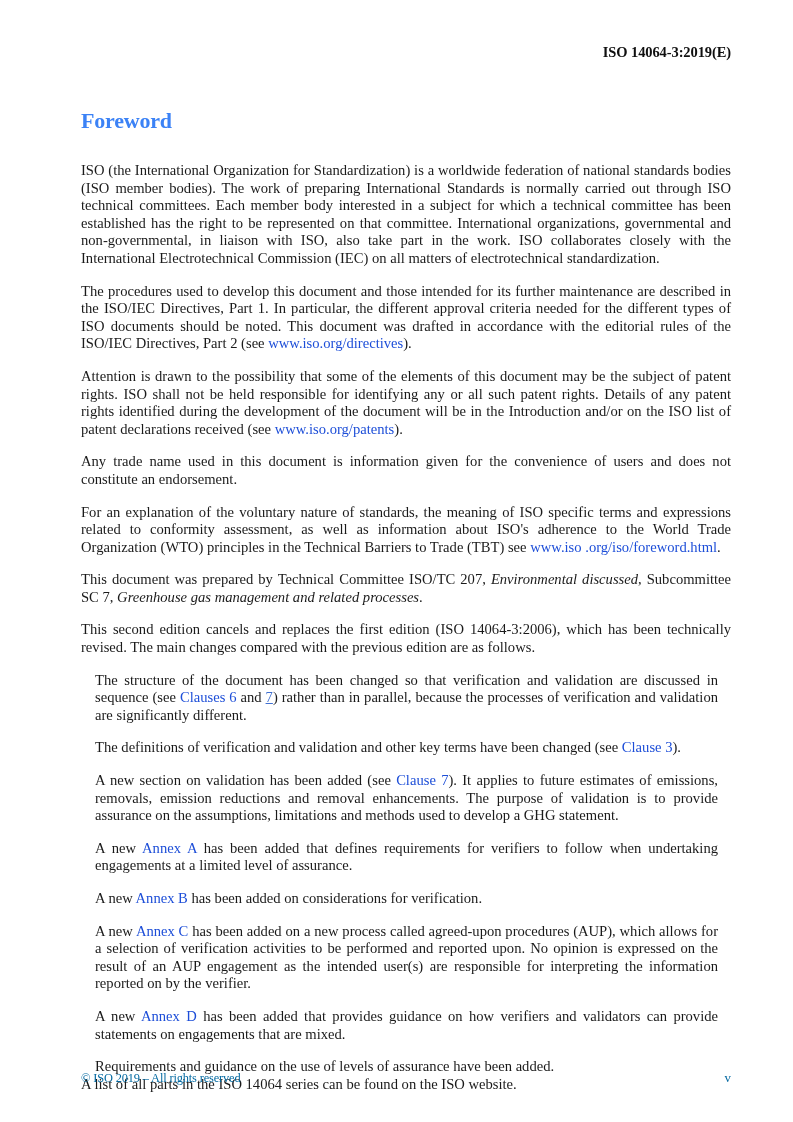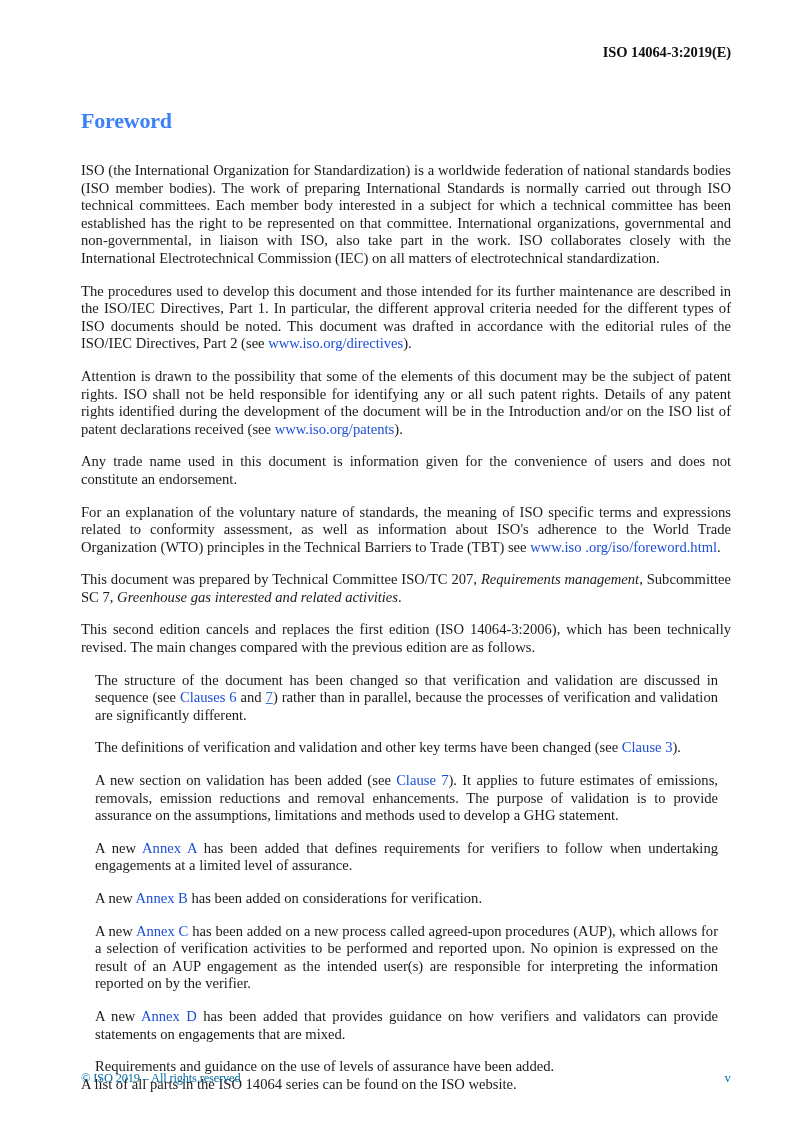--- a/index.html
+++ b/index.html
@@ -108,21 +108,21 @@
     <p class="body-text">ISO (the International Organization for Standardization) is a worldwide federation of national standards bodies (ISO member bodies). The work of preparing International Standards is normally carried out through ISO technical committees. Each member body interested in a subject for which a technical committee has been established has the right to be represented on that committee. International organizations, governmental and non-governmental, in liaison with ISO, also take part in the work. ISO collaborates closely with the International Electrotechnical Commission (IEC) on all matters of electrotechnical standardization.</p>
 
     <p class="body-text"><span>The procedures used to develop this document and those intended for its further maintenance are described in the ISO/IEC Directives, Part 1. In particular, the different approval criteria needed for the different types of ISO documents should be noted. This document was drafted in accordance with the editorial rules of the ISO/IEC Directives, Part 2 (see </span><span class="lnk">www.iso.org/directives</span><span>).</span></p>
 
     <p class="body-text"><span>Attention is drawn to the possibility that some of the elements of this document may be the subject of patent rights. ISO shall not be held responsible for identifying any or all such patent rights. Details of any patent rights identified during the development of the document will be in the Introduction and/or on the ISO list of patent declarations received (see </span><span class="lnk">www.iso.org/patents</span><span>).</span></p>
 
     <p class="body-text">Any trade name used in this document is information given for the convenience of users and does not constitute an endorsement.</p>
 
     <p class="body-text"><span>For an explanation of the voluntary nature of standards, the meaning of ISO specific terms and expressions related to conformity assessment, as well as information about ISO's adherence to the World Trade Organization (WTO) principles in the Technical Barriers to Trade (TBT) see </span><span class="lnk">www.iso .org/iso/foreword.html</span><span>.</span></p>
 
-    <p class="body-text"><span>This document was prepared by Technical Committee ISO/TC 207, </span><span class="ital">Requirements management</span><span>, Subcommittee SC 7, </span><span class="ital">Greenhouse gas interested and related activities</span><span>.</span></p>
+    <p class="body-text"><span>This document was prepared by Technical Committee ISO/TC 207, </span><span class="ital">Environmental discussed</span><span>, Subcommittee SC 7, </span><span class="ital">Greenhouse gas management and related processes</span><span>.</span></p>
 
     <p class="body-text">This second edition cancels and replaces the first edition (ISO 14064-3:2006), which has been technically revised. The main changes compared with the previous edition are as follows.</p>
 
     <div class="indent-block">
 
       <p class="body-text"><span>The structure of the document has been changed so that verification and validation are discussed in sequence (see </span><span class="lnk">Clauses 6</span><span> and </span><span class="lnk-u">7</span><span>) rather than in parallel, because the processes of verification and validation are significantly different.</span></p>
 
       <p class="body-text"><span>The definitions of verification and validation and other key terms have been changed (see </span><span class="lnk">Clause 3</span><span>).</span></p>
 
       <p class="body-text"><span>A new section on validation has been added (see </span><span class="lnk">Clause 7</span><span>). It applies to future estimates of emissions, removals, emission reductions and removal enhancements. The purpose of validation is to provide assurance on the assumptions, limitations and methods used to develop a GHG statement.</span></p>

